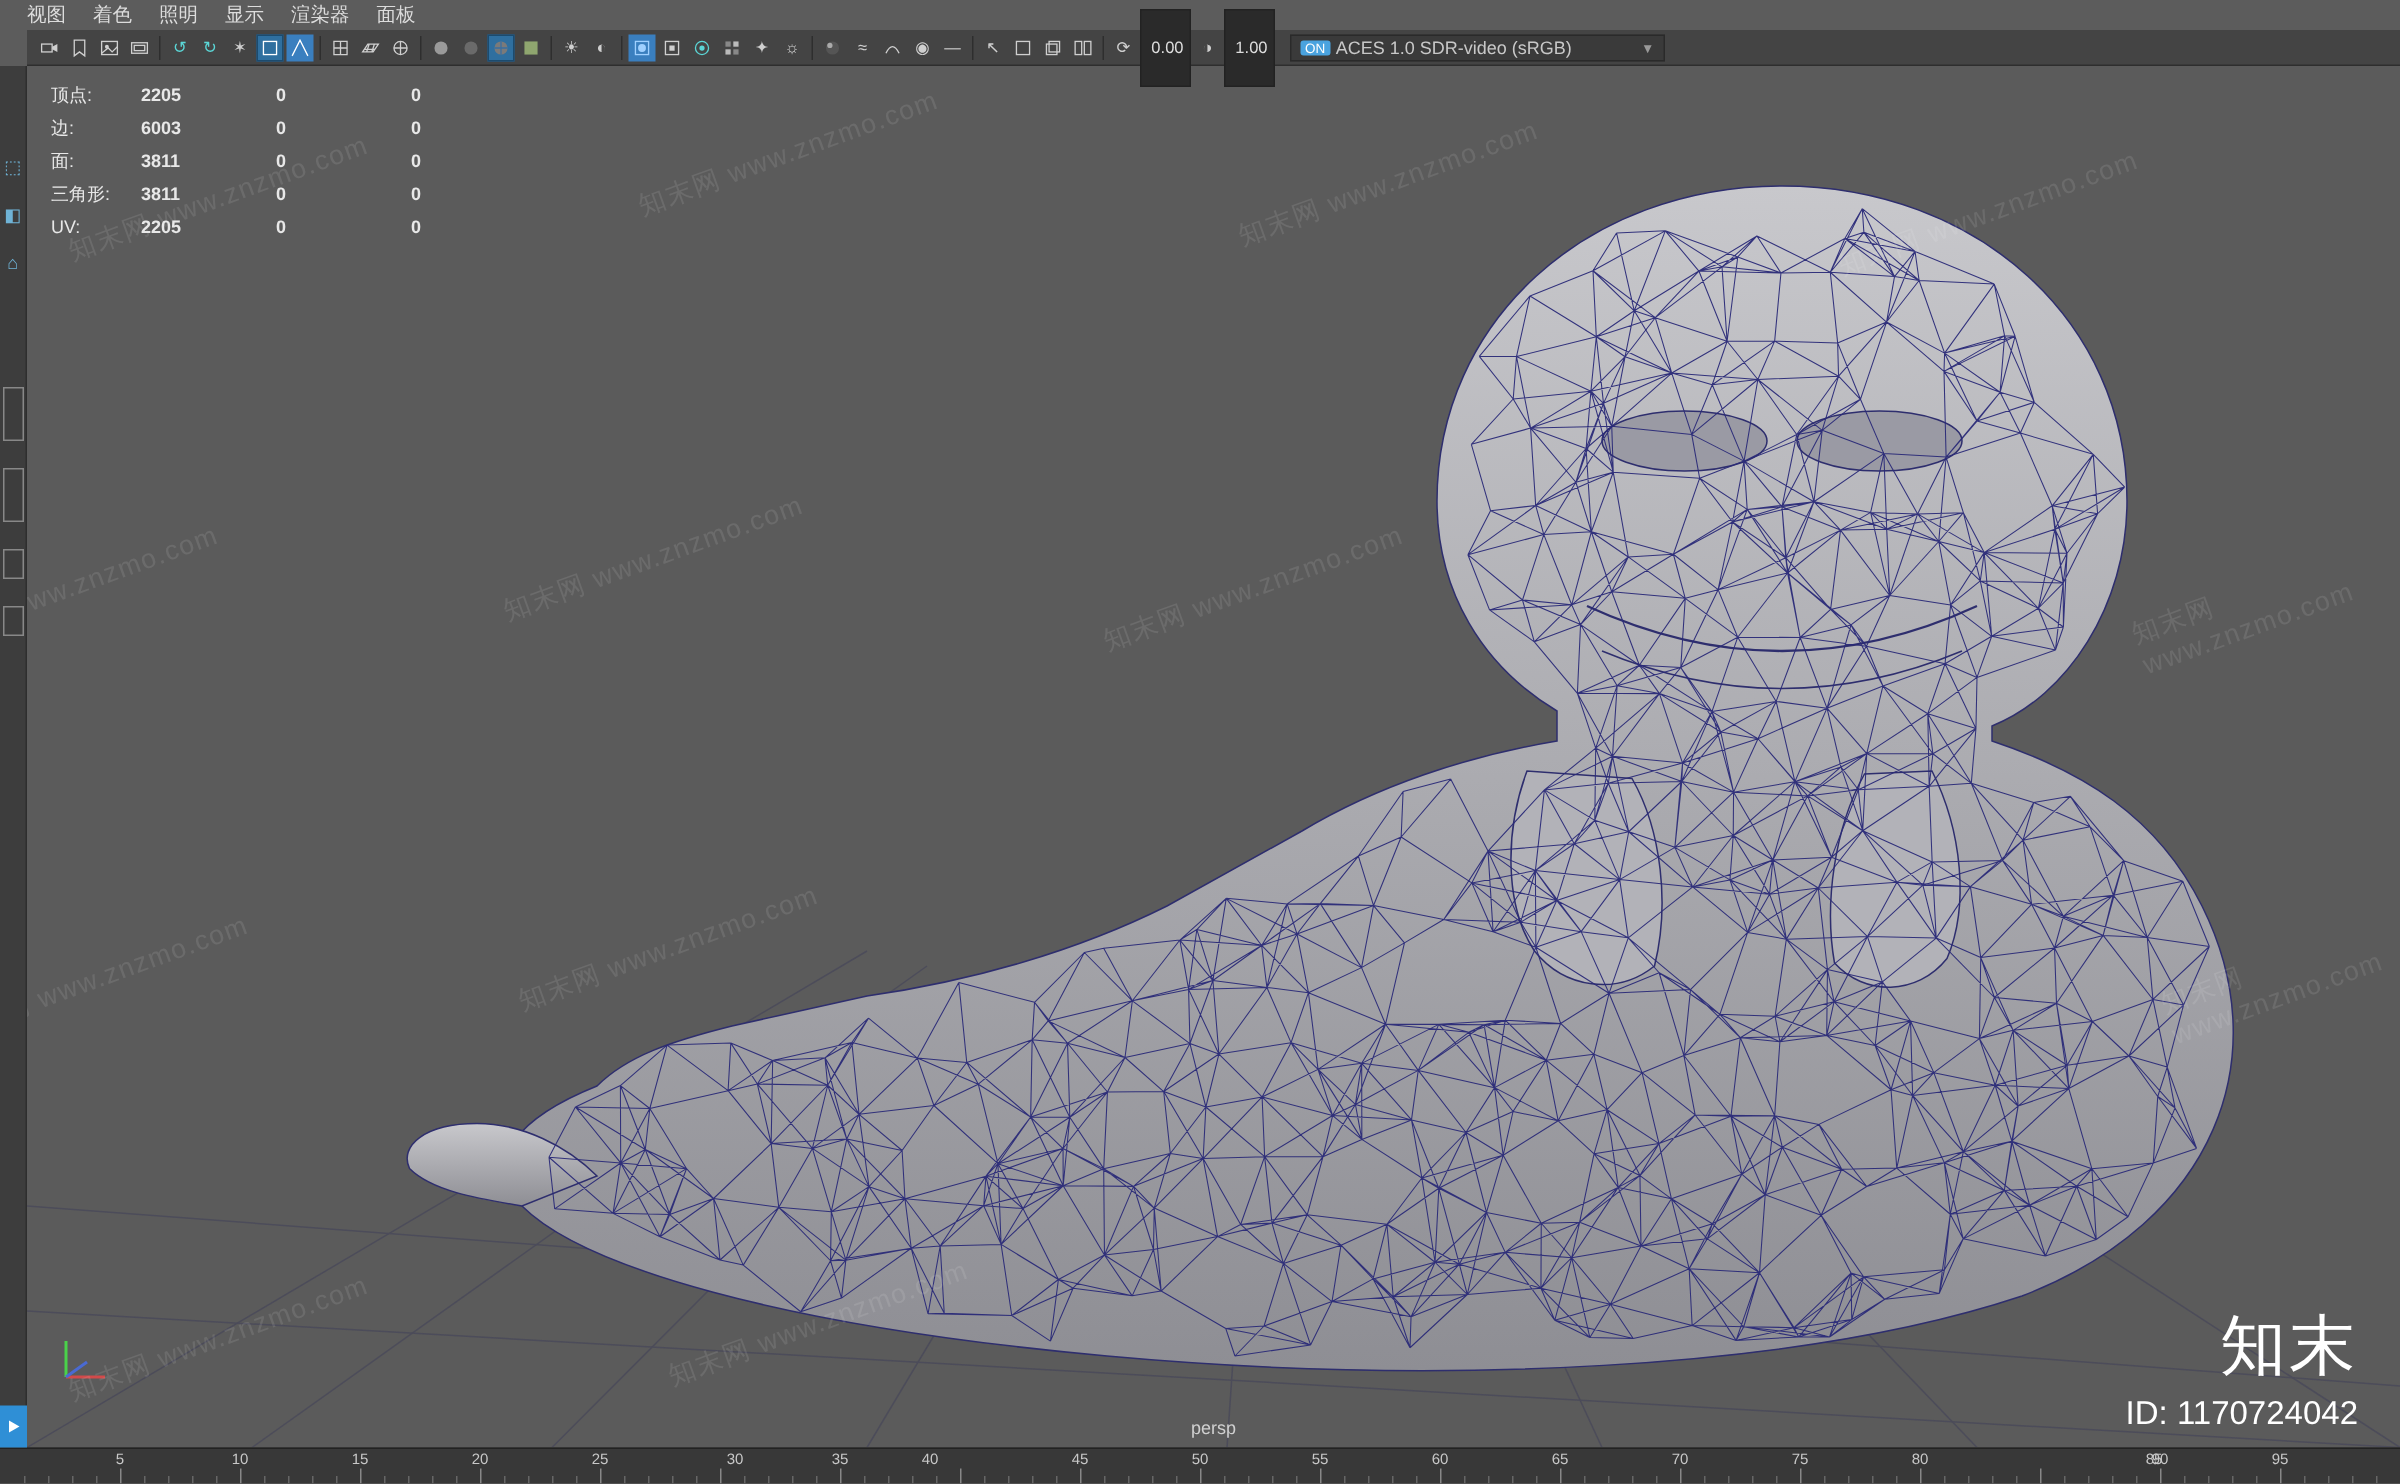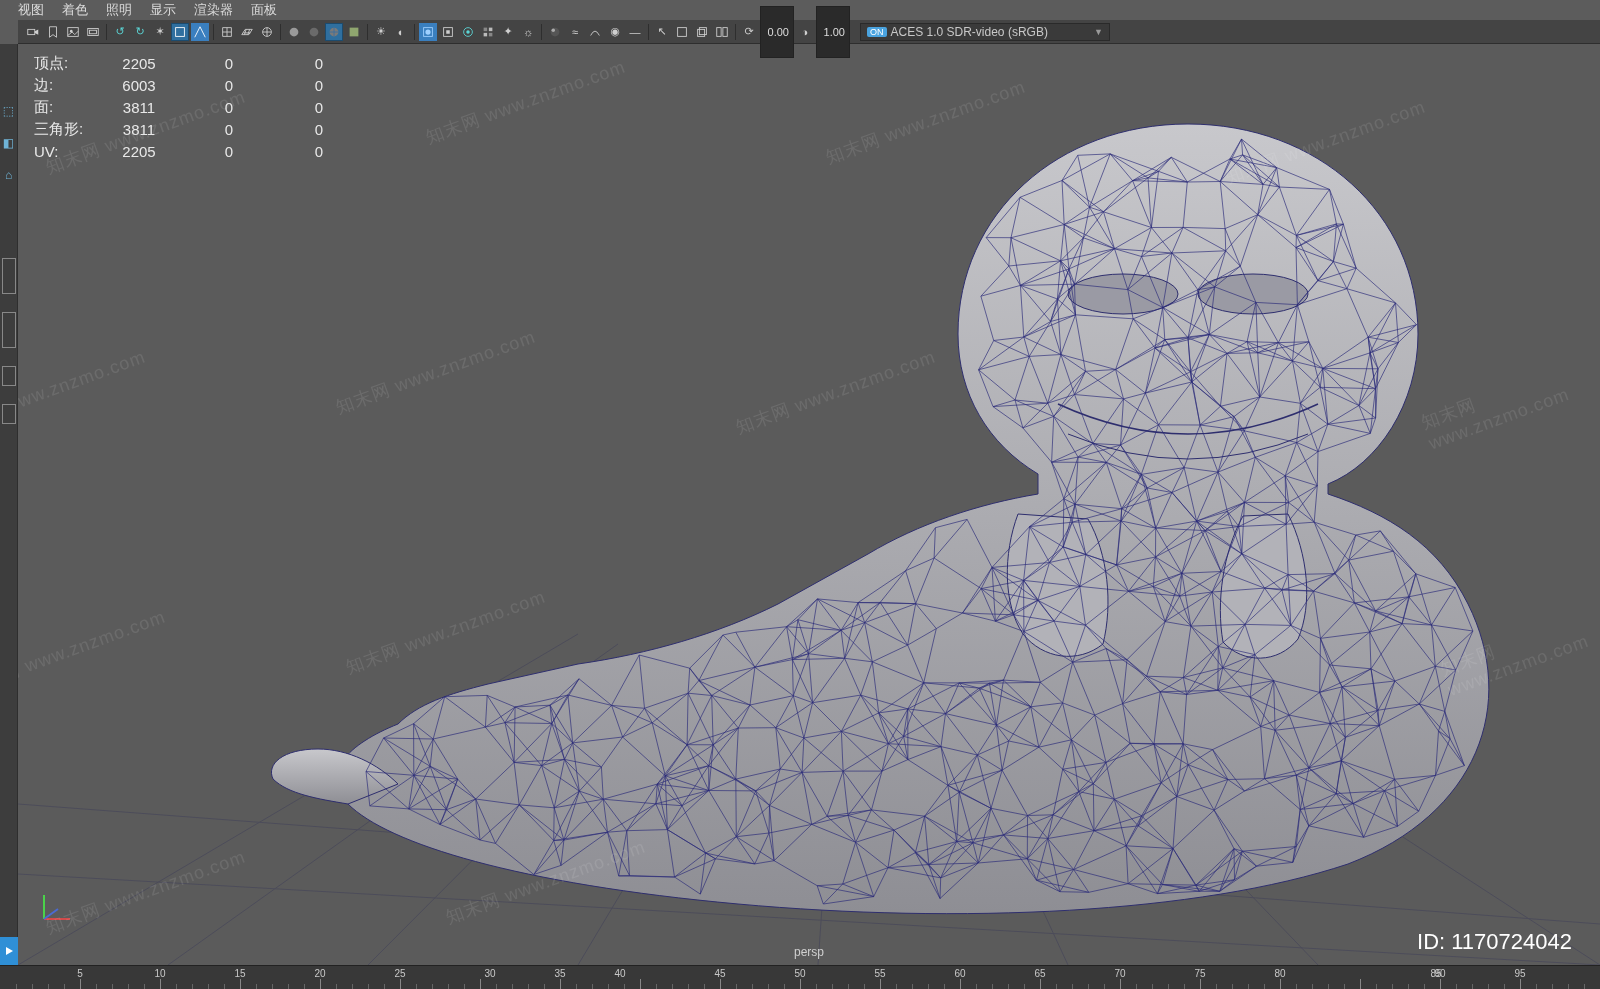--- a/index.html
+++ b/index.html
@@ -45,26 +45,26 @@
   .color-mgmt {
     margin-left: 8px; display: flex; align-items: center; gap: 4px;
     background: #3a3a3a; padding: 1px 6px; font-size: 12px; color: #c8c8c8;
     border: 1px solid #2a2a2a; height: 18px;
   }
   .on-badge { background: #4aa3df; color: #fff !important; font-size: 9px; padding: 0 3px; border-radius: 2px; }
   .cm-arrow { margin-left: auto; color: #999; font-size: 9px; }
   
   .stats {
     position: absolute; left: 34px; top: 52px;
-    font-size: 15px; color: #e8e8e8;
+    font-size: 12px; color: #e8e8e8;
     z-index: 9;
   }
   .stats-row { display: flex; height: 22px; align-items: center; }
   .stats-label { width: 60px; text-align: left; }
-  .stats-v { width: 90px; text-align: center; font-weight: normal; }
+  .stats-v { width: 90px; text-align: left; font-weight: bold; }
   
   .left-rail {
     position: absolute; left: 0; top: 44px; width: 18px; bottom: 24px;
     background: #3d3d3d; border-right: 1px solid #2e2e2e;
     display: flex; flex-direction: column; align-items: center; gap: 18px;
     padding-top: 60px; z-index: 5;
   }
   .left-rail .rail-icn { color: #6fb3d6; font-size: 12px; }
   .left-rail .box {
     width: 14px; height: 36px; border: 1px solid #888;
@@ -405,20 +405,21 @@
 <div class="wm" style="left:330px; top:360px;">知末网 www.znzmo.com</div>
 <div class="wm" style="left:730px; top:380px;">知末网 www.znzmo.com</div>
 <div class="wm" style="left:1420px; top:380px;">知末网 www.znzmo.com</div>
 <div class="wm" style="left:-40px; top:640px;">知末网 www.znzmo.com</div>
 <div class="wm" style="left:340px; top:620px;">知末网 www.znzmo.com</div>
 <div class="wm" style="left:1440px; top:630px;">知末网 www.znzmo.com</div>
 <div class="wm" style="left:40px; top:880px;">知末网 www.znzmo.com</div>
 <div class="wm" style="left:440px; top:870px;">知末网 www.znzmo.com</div>
 
 <div class="brand">
+  <div class="brand-name">知末</div>
   <div class="brand-id">ID: 1170724042</div>
 </div>
 
 <div class="timeline">
   <div class="timeline-track" id="tl-track">
       <div class="tick minor" style="left: 16px;"></div>
       <div class="tick minor" style="left: 32px;"></div>
       <div class="tick minor" style="left: 48px;"></div>
       <div class="tick minor" style="left: 64px;"></div>
       <div class="tick" style="left: 80px;"></div>

